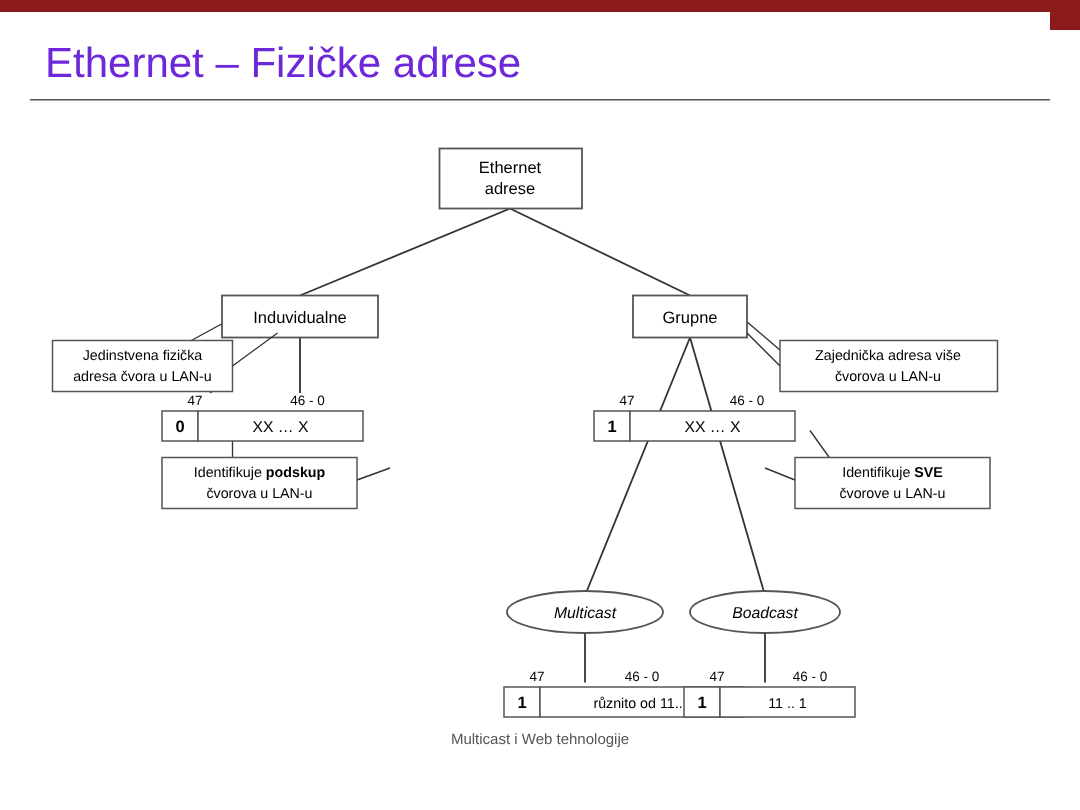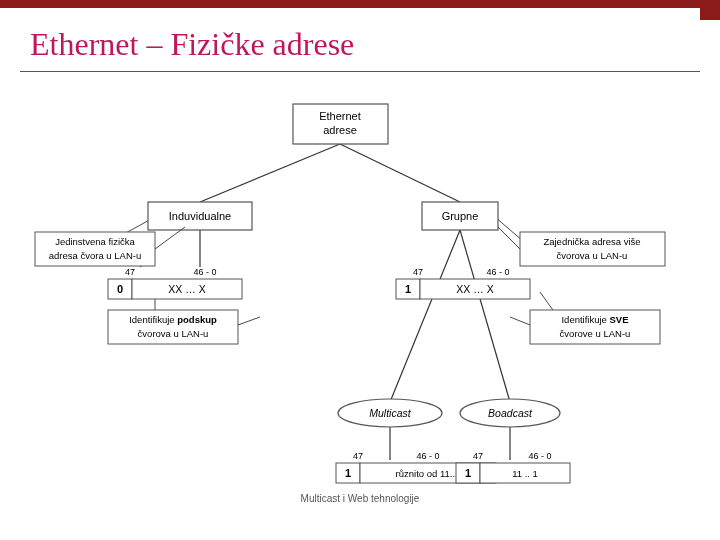--- a/index.html
+++ b/index.html
@@ -18,25 +18,24 @@
     }
     .corner-square {
       position: absolute;
       top: 0;
       right: 0;
       width: 20px;
       height: 20px;
       background: #8B1A1A;
     }
     .page-title {
-      font-size: 32px;
+      font-size: 28px;
       font-weight: normal;
       padding: 18px 30px 8px 30px;
-      color: #be185d;
-      font-family: Liberation Serif, serif;
+      color: #6d28d9;
     }
     .title-underline {
       border: none;
       border-top: 1.5px solid #555;
       margin: 0 20px 10px 20px;
     }
     .diagram-area {
       position: relative;
       width: 720px;
       height: 430px;

